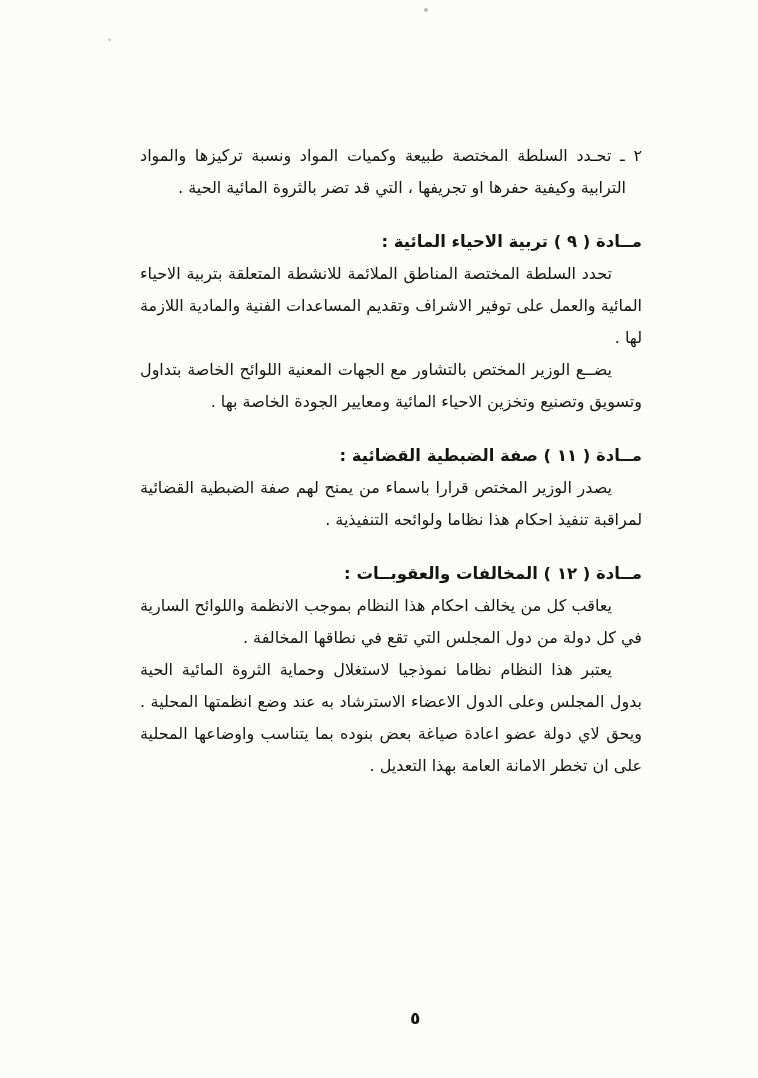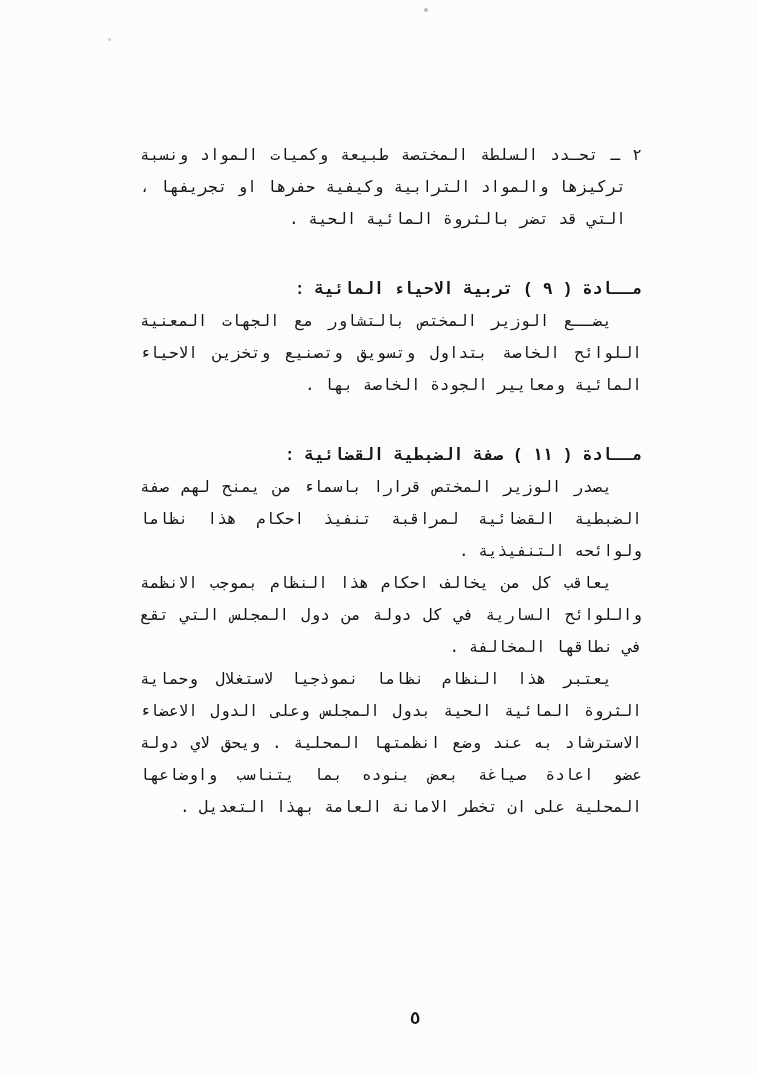--- a/index.html
+++ b/index.html
@@ -1,15 +1,15 @@
 <!DOCTYPE html>
 <html lang="ar"><head>
 <meta charset="utf-8">
 <style>
-  * { margin: 0; padding: 0; box-sizing: border-box; font-family: Liberation Mono, monospace; }
+  * { margin: 0; padding: 0; box-sizing: border-box; }
   html, body { width: 758px; height: 1078px; }
   body {
     background: #fbfbf9;
     font-family: "DejaVu Sans", sans-serif;
     color: #141414;
   }
   .page {
     position: relative;
     width: 758px;
     height: 1078px;
@@ -25,21 +25,21 @@
     font-size: 16px;
     line-height: 32px;
     text-align: justify;
   }
   .intro {
     padding-right: 16px;
     text-indent: -16px; 
     margin-bottom: 2px;
   }
   .article-heading {
-    margin-top: 38px;
+    margin-top: 22px;
     font-weight: bold;
     font-size: 16.5px;
     text-align: right;
   }
   .article-body {
     text-indent: 30px; 
   }
   .page-number {
     position: absolute;
     top: 1008px;
@@ -62,26 +62,28 @@
 <div class="page">
 
   <span class="scan-artifact dot-a"></span>
   <span class="scan-artifact dot-b"></span>
 
   <div class="content">
 
     <p class="intro">٢ ـ تحـدد السلطة المختصة طبيعة وكميات المواد ونسبة تركيزها والمواد الترابية وكيفية حفرها او تجريفها ، التي قد تضر بالثروة المائية الحية .</p>
 
     <h2 class="article-heading">مــادة ( ٩ ) تربية الاحياء المائية :</h2>
+    <p class="article-body">تحدد السلطة المختصة المناطق الملائمة للانشطة المتعلقة بتربية الاحياء المائية والعمل على توفير الاشراف وتقديم المساعدات الفنية والمادية اللازمة لها .</p>
 
     <p class="article-body">يضــع الوزير المختص بالتشاور مع الجهات المعنية اللوائح الخاصة بتداول وتسويق وتصنيع وتخزين الاحياء المائية ومعايير الجودة الخاصة بها .</p>
 
     <h2 class="article-heading">مــادة ( ١١ ) صفة الضبطية القضائية :</h2>
     <p class="article-body">يصدر الوزير المختص قرارا باسماء من يمنح لهم صفة الضبطية القضائية لمراقبة تنفيذ احكام هذا نظاما ولوائحه التنفيذية .</p>
 
+    <h2 class="article-heading">مــادة ( ١٢ ) المخالفات والعقوبــات :</h2>
     <p class="article-body">يعاقب كل من يخالف احكام هذا النظام بموجب الانظمة واللوائح السارية في كل دولة من دول المجلس التي تقع في نطاقها المخالفة .</p>
 
     <p class="article-body">يعتبر هذا النظام نظاما نموذجيا لاستغلال وحماية الثروة المائية الحية بدول المجلس وعلى الدول الاعضاء الاسترشاد به عند وضع انظمتها المحلية . ويحق لاي دولة عضو اعادة صياغة بعض بنوده بما يتناسب واوضاعها المحلية على ان تخطر الامانة العامة بهذا التعديل .</p>
 
   </div>
 
   <div class="page-number">٥</div>
 
 </div>
 

